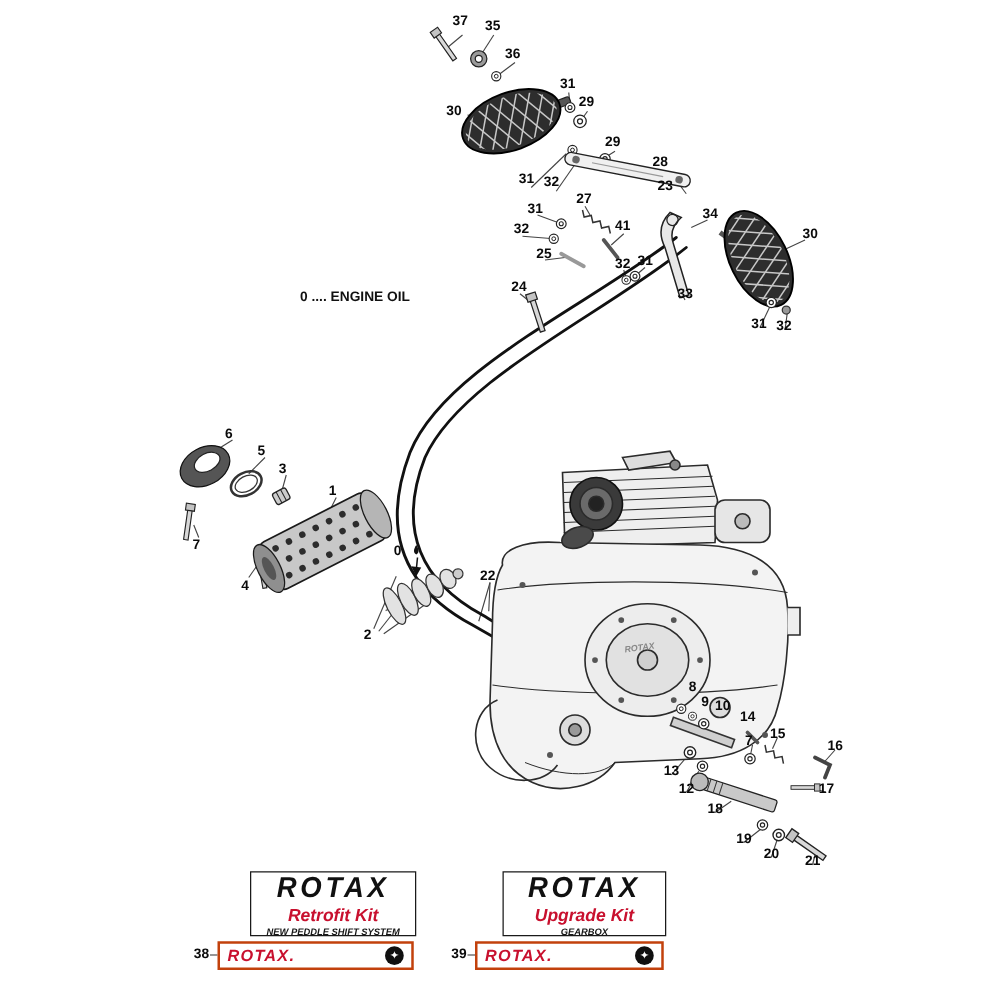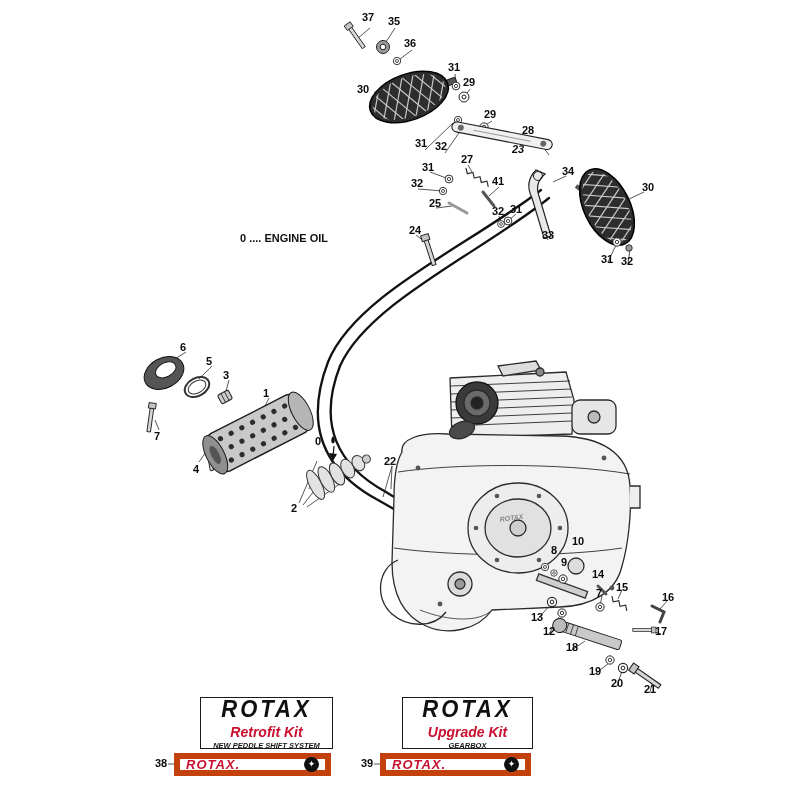--- a/index.html
+++ b/index.html
@@ -8,21 +8,21 @@
   #diagram{position:absolute;left:0;top:0;width:800px;height:800px;}
   #labels{position:absolute;left:0;top:0;width:800px;height:576px;pointer-events:none;}
   .plabel{position:absolute;font-weight:bold;font-size:11px;color:#0a0a0a;line-height:1;}
   .note{position:absolute;left:240px;top:232px;font-weight:bold;font-size:11px;color:#111;}
   .kit-box{position:absolute;border:1.6px solid #1a1a1a;background:#fff;
            display:flex;flex-direction:column;align-items:center;justify-content:center;gap:1px;}
   .kit-brand{font-weight:bold;font-style:italic;font-size:22px;letter-spacing:3px;color:#101010;
              transform:scaleY(1.05);}
   .kit-line1{font-weight:bold;font-style:italic;font-size:14px;color:#c8102e;}
   .kit-line2{font-weight:bold;font-style:italic;font-size:7.5px;color:#151515;}
-  .kit-bar{position:absolute;border:6px solid #c2410c;background:#fff;
+  .kit-bar{position:absolute;border:2px solid #c2410c;background:#fff;
            display:flex;align-items:center;justify-content:space-between;padding:0 6px;box-sizing:border-box;}
   .kit-bar-text{color:#c8102e;font-weight:bold;font-style:italic;font-size:13px;letter-spacing:1px;}
   .brp-logo{width:15px;height:15px;border-radius:50%;background:#101010;color:#fff;
             display:inline-flex;align-items:center;justify-content:center;font-size:9px;line-height:1;}
 </style>
 </head>
 <body>
 
 <svg id="diagram" viewBox="0 0 800 800">
   <defs>
@@ -342,21 +342,21 @@
     <span class="plabel" style="left: 362px; top: 12px;">37</span>
     <span class="plabel" style="left: 388px; top: 16px;">35</span>
     <span class="plabel" style="left: 404px; top: 38px;">36</span>
     <span class="plabel" style="left: 448px; top: 62px;">31</span>
     <span class="plabel" style="left: 463px; top: 77px;">29</span>
     <span class="plabel" style="left: 357px; top: 84px;">30</span>
     <span class="plabel" style="left: 484px; top: 109px;">29</span>
     <span class="plabel" style="left: 522px; top: 125px;">28</span>
     <span class="plabel" style="left: 415px; top: 138px;">31</span>
     <span class="plabel" style="left: 435px; top: 141px;">32</span>
-    <span class="plabel" style="left: 512px; top: 144px; font-style: italic;">23</span>
+    <span class="plabel" style="left: 526px; top: 144px;">23</span>
     <span class="plabel" style="left: 461px; top: 154px; text-align: center;">27</span>
     <span class="plabel" style="left: 422px; top: 162px;">31</span>
     <span class="plabel" style="left: 562px; top: 166px;">34</span>
     <span class="plabel" style="left: 492px; top: 176px;">41</span>
     <span class="plabel" style="left: 411px; top: 178px;">32</span>
     <span class="plabel" style="left: 642px; top: 182px;">30</span>
     <span class="plabel" style="left: 429px; top: 198px;">25</span>
     <span class="plabel" style="left: 510px; top: 204px;">31</span>
     <span class="plabel" style="left: 492px; top: 206px;">32</span>
     <span class="plabel" style="left: 409px; top: 225px;">24</span>
@@ -367,21 +367,21 @@
     <span class="plabel" style="left: 206px; top: 356px;">5</span>
     <span class="plabel" style="left: 223px; top: 370px;">3</span>
     <span class="plabel" style="left: 263px; top: 388px;">1</span>
     <span class="plabel" style="left: 154px; top: 431px;">7</span>
     <span class="plabel" style="left: 193px; top: 464px;">4</span>
     <span class="plabel" style="left: 315px; top: 436px;">0</span>
     <span class="plabel" style="left: 384px; top: 456px;">22</span>
     <span class="plabel" style="left: 291px; top: 503px;">2</span>
     <span class="plabel" style="left: 551px; top: 545px;">8</span>
     <span class="plabel" style="left: 561px; top: 557px;">9</span>
-    <span class="plabel" style="left: 572px; top: 536px;">10</span>
+    <span class="plabel" style="left: 572px; top: 560px;">10</span>
     <span class="plabel" style="left: 592px; top: 569px;">14</span>
     <span class="plabel" style="left: 616px; top: 582px;">15</span>
     <span class="plabel" style="left: 596px; top: 588px;">7</span>
     <span class="plabel" style="left: 662px; top: 592px;">16</span>
     <span class="plabel" style="left: 531px; top: 612px;">13</span>
     <span class="plabel" style="left: 543px; top: 626px;">12</span>
     <span class="plabel" style="left: 655px; top: 626px;">17</span>
     <span class="plabel" style="left: 566px; top: 642px;">18</span>
     <span class="plabel" style="left: 589px; top: 666px;">19</span>
     <span class="plabel" style="left: 611px; top: 678px;">20</span>

